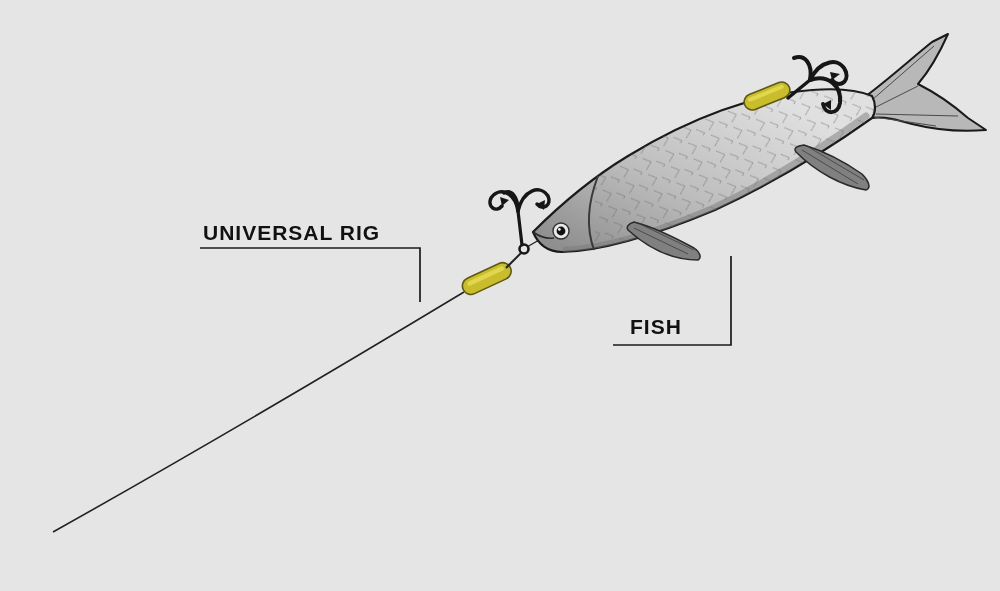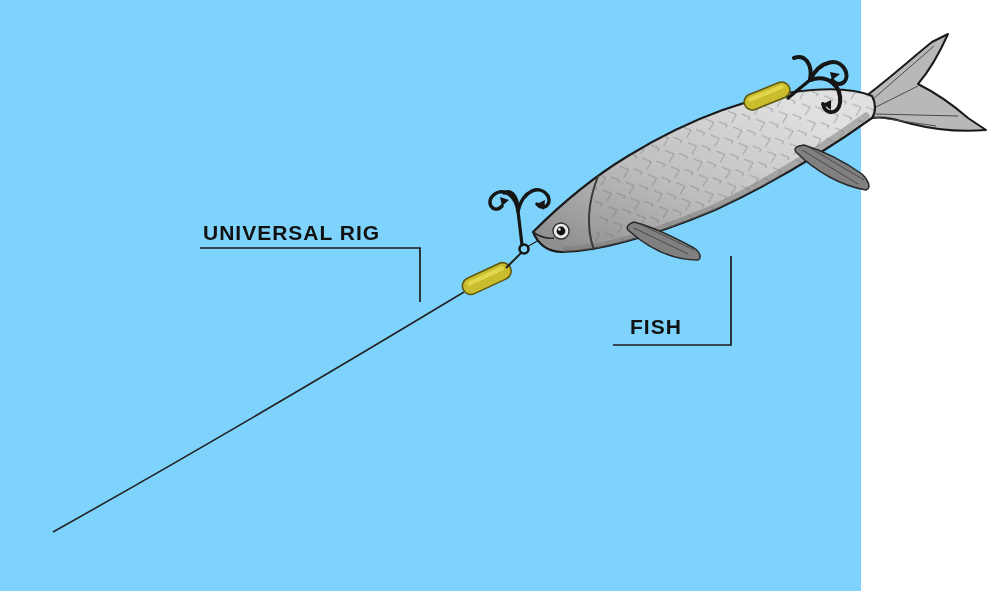--- a/index.html
+++ b/index.html
@@ -6,23 +6,23 @@
     margin: 0;
     padding: 0;
     background: #ffffff;
     width: 1000px;
     height: 591px;
     overflow: hidden;
     font-family: "Liberation Sans", sans-serif;
   }
   .stage {
     position: relative;
-    width: 861px;
+    width: 1000px;
     height: 591px;
-    background: #7dd3fc;
+    background: #e5e5e5;
   }
   svg { display: block; }
   .diagram-label {
     font-family: "Liberation Sans", sans-serif;
     font-weight: 700;
     font-size: 21px;
     letter-spacing: 1px;
     fill: #111111;
   }
 </style>

